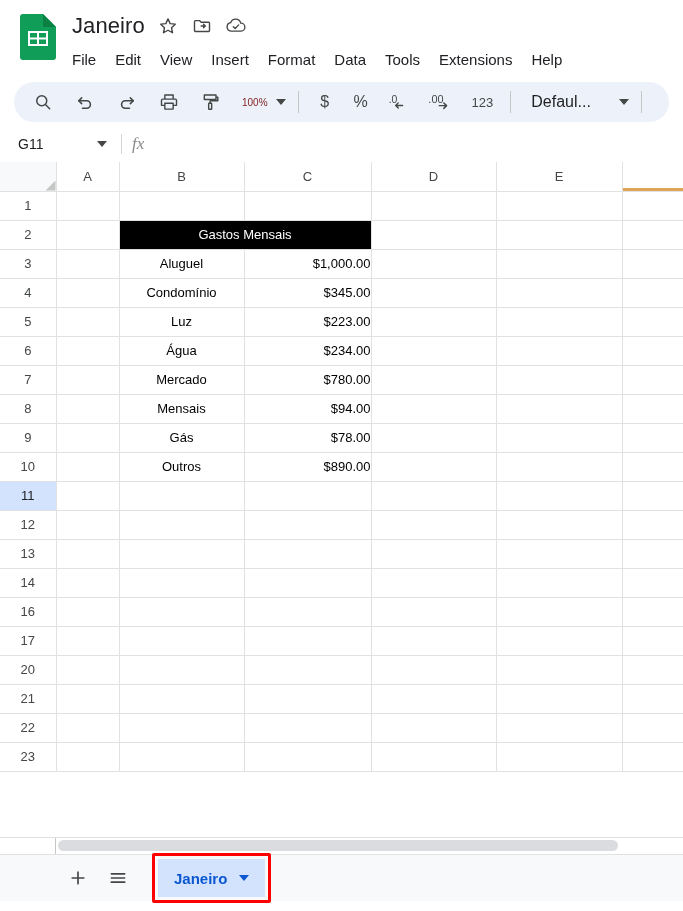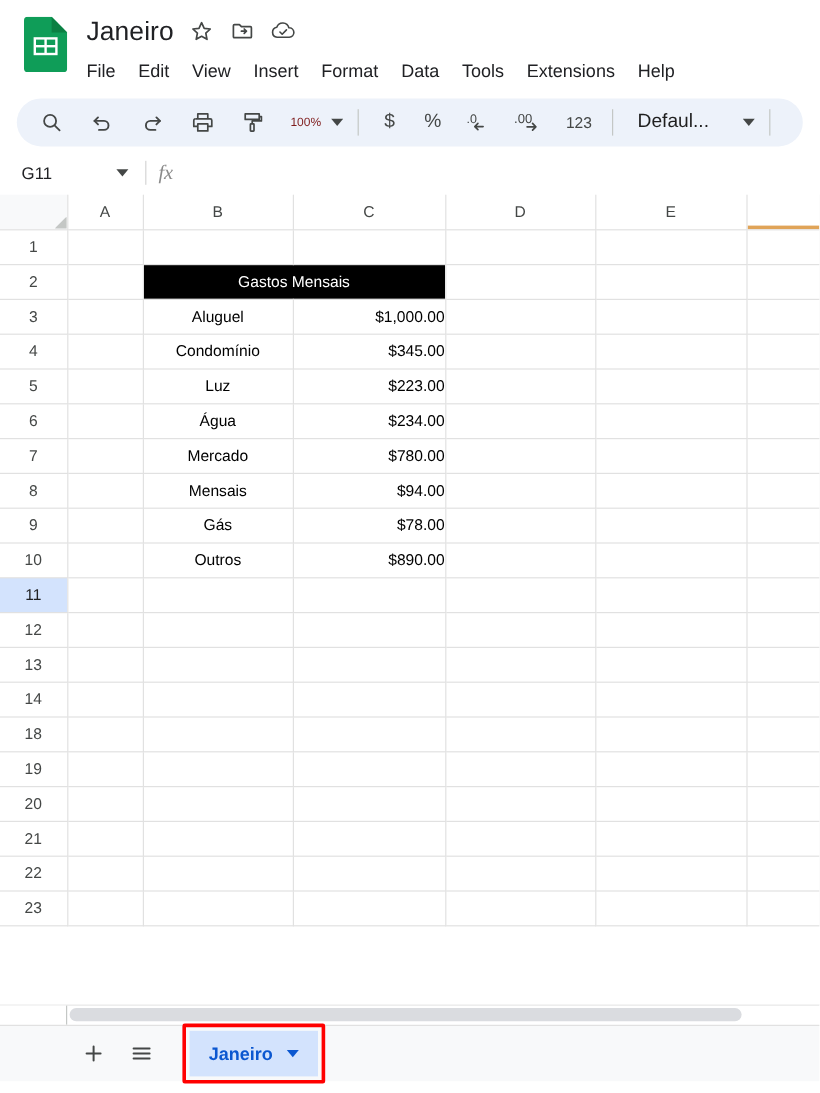--- a/index.html
+++ b/index.html
@@ -602,30 +602,30 @@
     <tr>
       <td class="rowhead">14</td>
       <td></td>
           <td></td>
           <td></td>
           <td></td>
           <td></td>
           <td></td>
     </tr>
     <tr>
-      <td class="rowhead">18</td>
-      <td></td>
-          <td></td>
-          <td></td>
-          <td></td>
-          <td></td>
-          <td></td>
-    </tr>
-    <tr>
-      <td class="rowhead">19</td>
+      <td class="rowhead">16</td>
+      <td></td>
+          <td></td>
+          <td></td>
+          <td></td>
+          <td></td>
+          <td></td>
+    </tr>
+    <tr>
+      <td class="rowhead">17</td>
       <td></td>
           <td></td>
           <td></td>
           <td></td>
           <td></td>
           <td></td>
     </tr>
     <tr>
       <td class="rowhead">20</td>
       <td></td>

